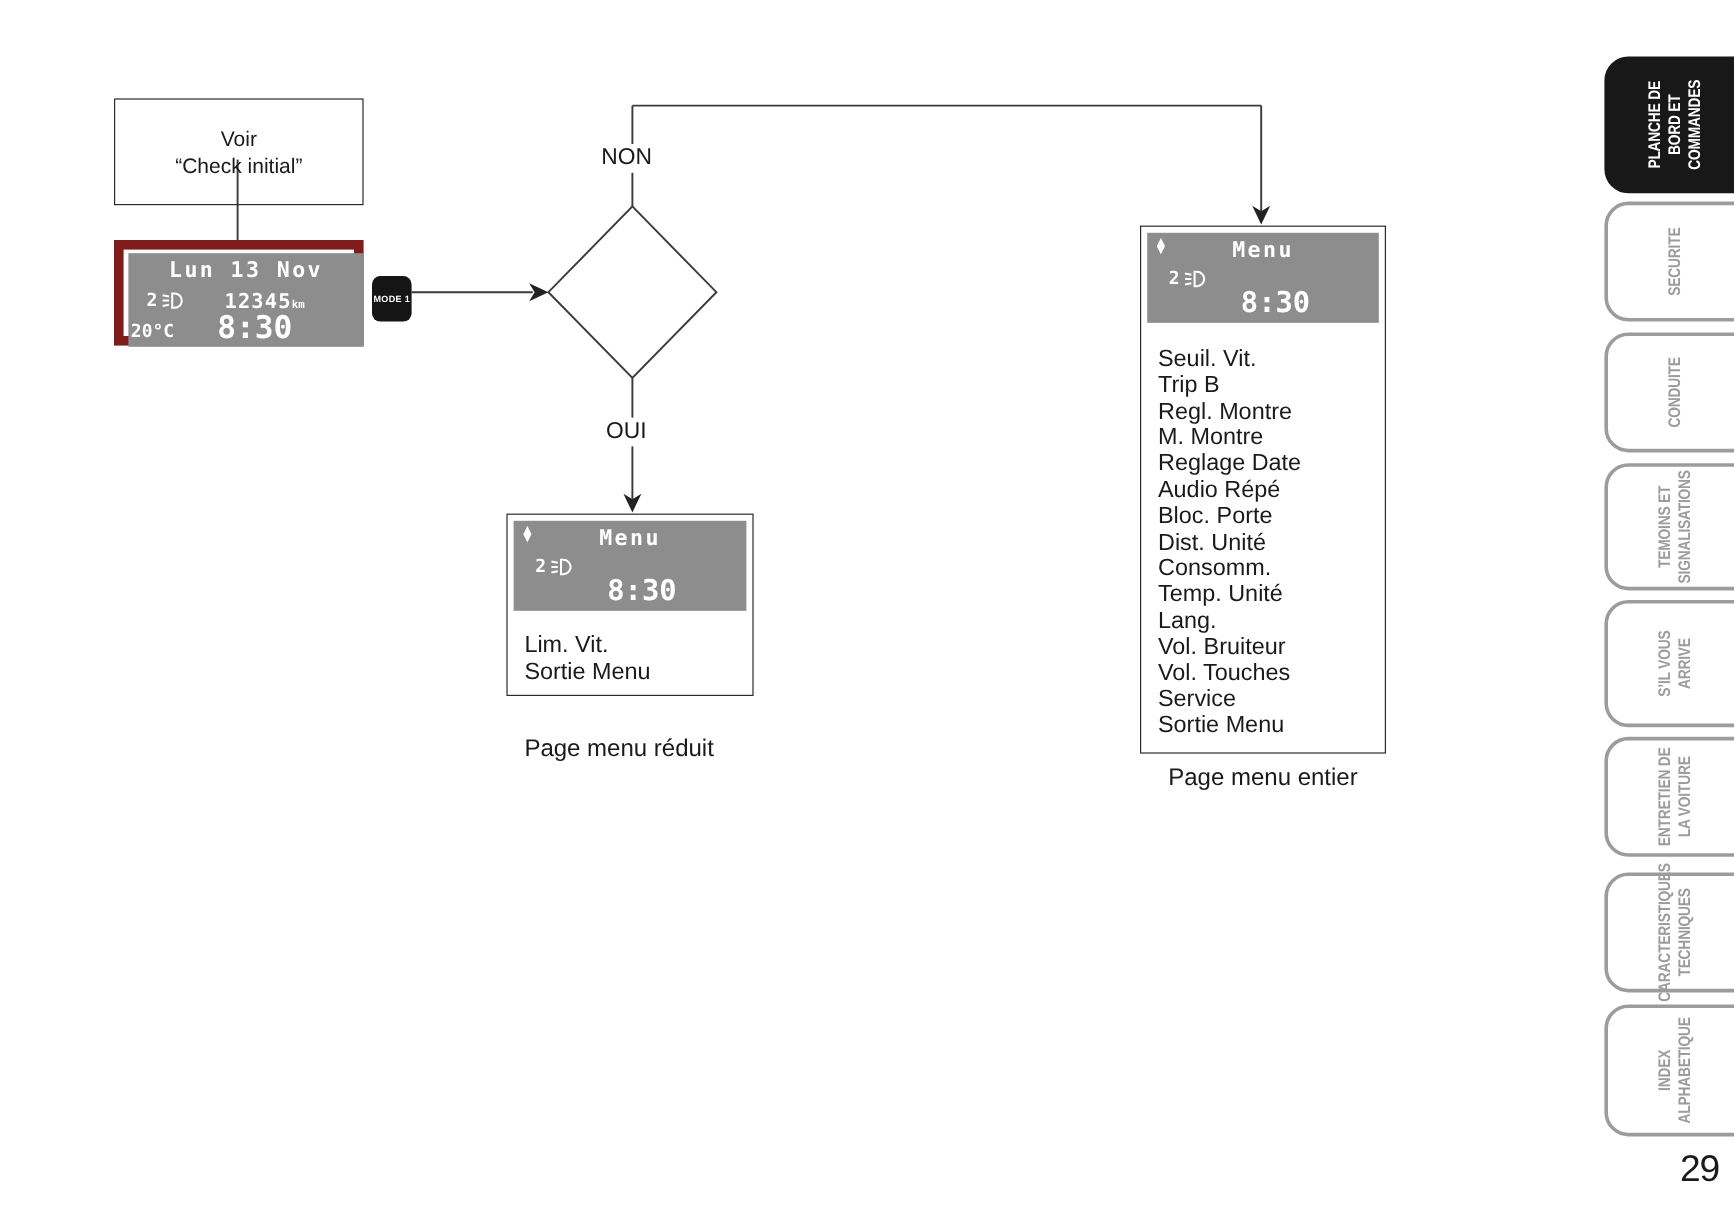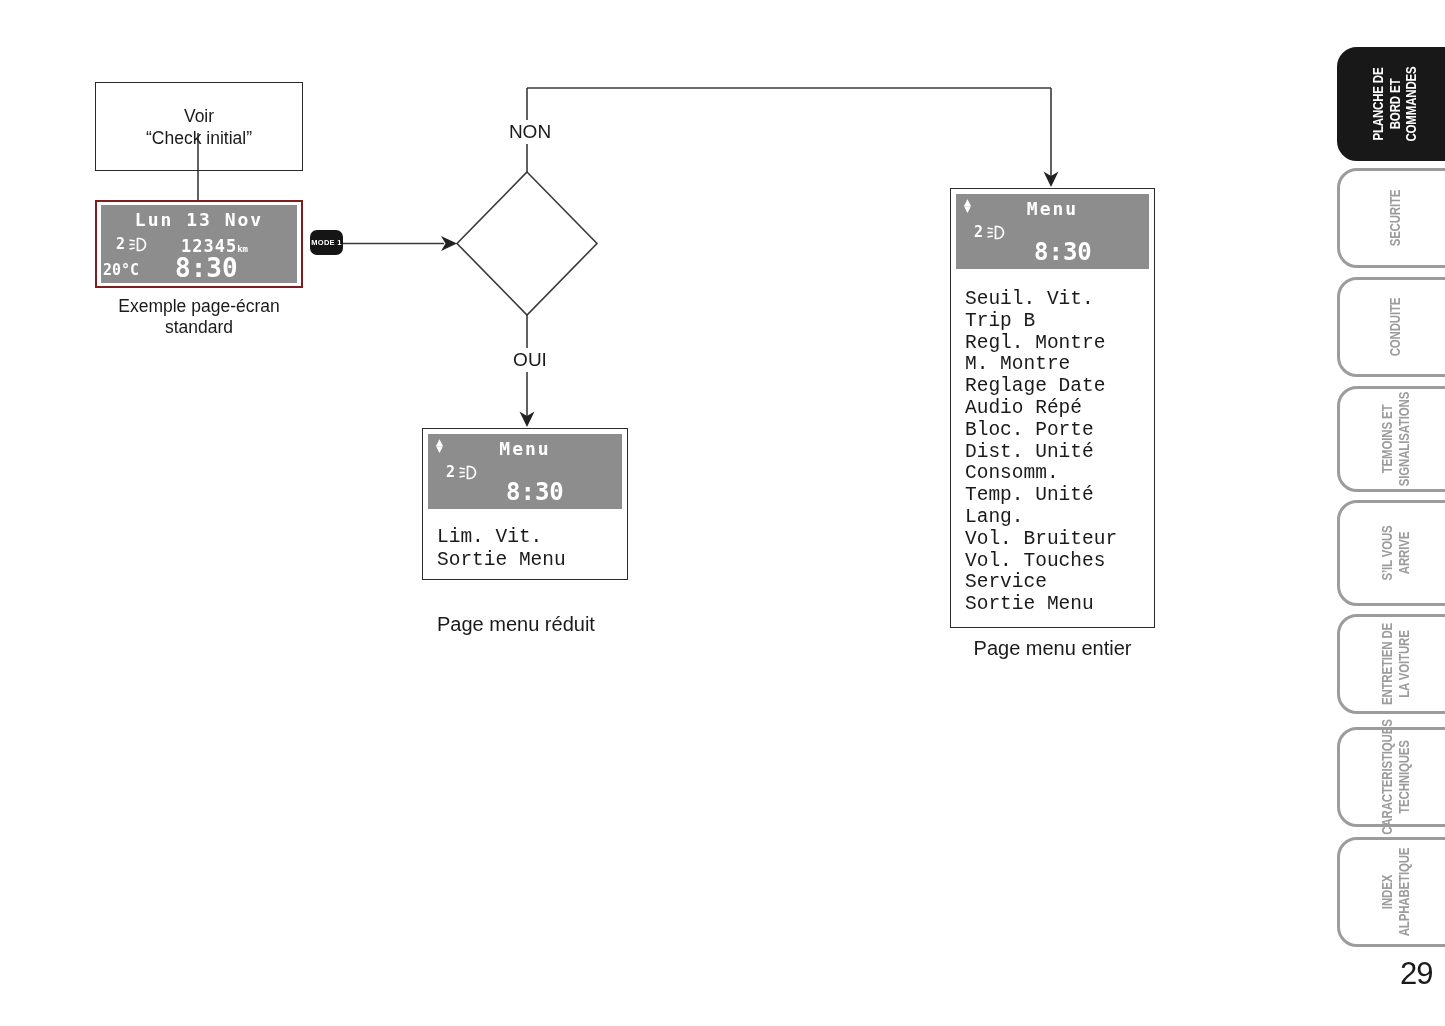--- a/index.html
+++ b/index.html
@@ -7,58 +7,58 @@
           font-family:"Liberation Sans",sans-serif;color:#1a1a1a;}
   svg.connectors{position:absolute;left:0;top:0;z-index:1;}
   .abs{position:absolute;z-index:2;}
 
   
   .voir-box{left:95px;top:46px;width:206px;height:87px;border:1.5px solid #2b2b2b;
             display:flex;align-items:center;justify-content:center;margin-top:36px;}
   .voir-text{white-space:pre-line;text-align:center;font-size:17.5px;line-height:22px;}
 
   
-  .bezel{left:95px;top:200px;width:208px;height:88px;border:2px solid #7f1d1d;background:#fff;box-sizing:border-box;}
+  .bezel{left:95px;top:200px;width:208px;height:88px;border:8px solid #7f1d1d;background:#fff;box-sizing:border-box;}
   .lcd{position:absolute;background:#8d8d8d;color:#fff;font-family:"DejaVu Sans Mono",monospace;font-weight:bold;}
   .lcd-std{left:4px;top:3px;width:196px;height:78px;}
   .lcd-std .date{position:absolute;top:4px;width:100%;text-align:center;font-size:18px;letter-spacing:2px;}
   .gearrow{position:absolute;display:flex;align-items:center;gap:3px;font-size:15px;}
   .lcd-std .gearrow{top:30px;left:15px;}
   .lcd-std .odo{position:absolute;top:31px;left:80px;font-size:17px;letter-spacing:1px;}
   .lcd-std .odo .unit{font-size:9px;letter-spacing:0;}
   .lcd-std .temp{position:absolute;top:56px;left:2px;font-size:15px;}
   .lcd-std .time{position:absolute;top:48px;left:74px;font-size:26px;}
 
   .caption{white-space:pre-line;font-size:17.5px;line-height:21px;}
   .cap-std{left:95px;top:296px;width:208px;text-align:center;}
   .cap-reduced{left:437px;top:614px;font-size:20px;}
   .cap-full{left:950px;top:638px;width:205px;text-align:center;font-size:20px;}
 
   
-  .mode-btn{left:310px;top:230px;width:33px;height:25px;background:#151515;border-radius:7px;
+  .mode-btn{left:310px;top:230px;width:33px;height:38px;background:#151515;border-radius:7px;
             color:#fff;font-size:7.5px;font-weight:bold;display:flex;align-items:center;justify-content:center;
             letter-spacing:.3px;font-family:"Liberation Sans",sans-serif;}
 
   
   .decision-text{left:457px;top:219px;width:140px;text-align:center;font-size:19px;line-height:23px;white-space:pre-line;}
-  .lbl{background:#fff;text-align:center;font-size:19px;padding:1px 2px;}
+  .lbl{background:#fff;text-align:left;font-size:19px;padding:1px 2px;}
   .lbl-non{left:499px;top:120px;width:58px;}
   .lbl-oui{left:503px;top:348px;width:50px;}
 
   
   .menu-box{border:1.5px solid #2b2b2b;background:#fff;box-sizing:border-box;padding:5px;}
   .menu-box .lcd-menu{position:relative;width:100%;height:75px;background:#8d8d8d;}
   .box-reduced{left:422px;top:428px;width:206px;height:152px;}
   .box-full{left:950px;top:188px;width:205px;height:440px;}
   .updown{position:absolute;top:5px;left:8px;display:flex;flex-direction:column;color:#fff;
           font-size:9px;line-height:7px;font-family:"DejaVu Sans",sans-serif;}
   .mtitle{position:absolute;top:4px;width:100%;text-align:center;font-size:18px;letter-spacing:2px;}
   .lcd-menu .gearrow{top:29px;left:18px;}
   .mtime{position:absolute;top:44px;left:78px;font-size:24px;}
-  .menu-list{font-size:19.5px;color:#1a1a1a;font-family:Liberation Mono, monospace;}
+  .menu-list{font-size:19.5px;color:#1a1a1a;}
   .box-reduced .menu-list{padding:17px 0 0 9px;line-height:23px;}
   .box-full .menu-list{padding:20px 0 0 9px;line-height:21.8px;}
 
   
   .tab{left:1337px;width:115px;background:#fff;border:3px solid #9c9c9c;border-radius:20px 0 0 20px;box-sizing:border-box;}
   .tab-label{position:absolute;left:50%;top:50%;transform:translate(-50%,-50%) rotate(-90deg) scaleX(0.82);
              white-space:pre-line;text-align:center;font-size:14px;line-height:16.5px;font-weight:bold;
              color:#9c9c9c;letter-spacing:-0.2px;width:150px;}
   .tab.active{background:#181818;border-color:#181818;}
   .tab.active .tab-label{color:#fff;}
@@ -102,22 +102,20 @@
           <line x1="1.5" y1="12" x2="6.8" y2="11" stroke="#fff" stroke-width="1.7"></line>
         </svg>
       </div>
       <div class="odo">
         <span>12345</span><span class="unit">km</span>
       </div>
       <div class="temp">20°C</div>
       <div class="time">8:30</div>
     </div>
   </div>
-  <div class="abs caption cap-std">Exemple page-écran
-standard</div>
 
   <div class="abs mode-btn">MODE 1</div>
 
   <div class="abs lbl lbl-non">NON</div>
   <div class="abs lbl lbl-oui">OUI</div>
 
   <div class="abs menu-box box-reduced">
     <div class="lcd lcd-menu">
       <div class="updown">
         <span>▲</span>

